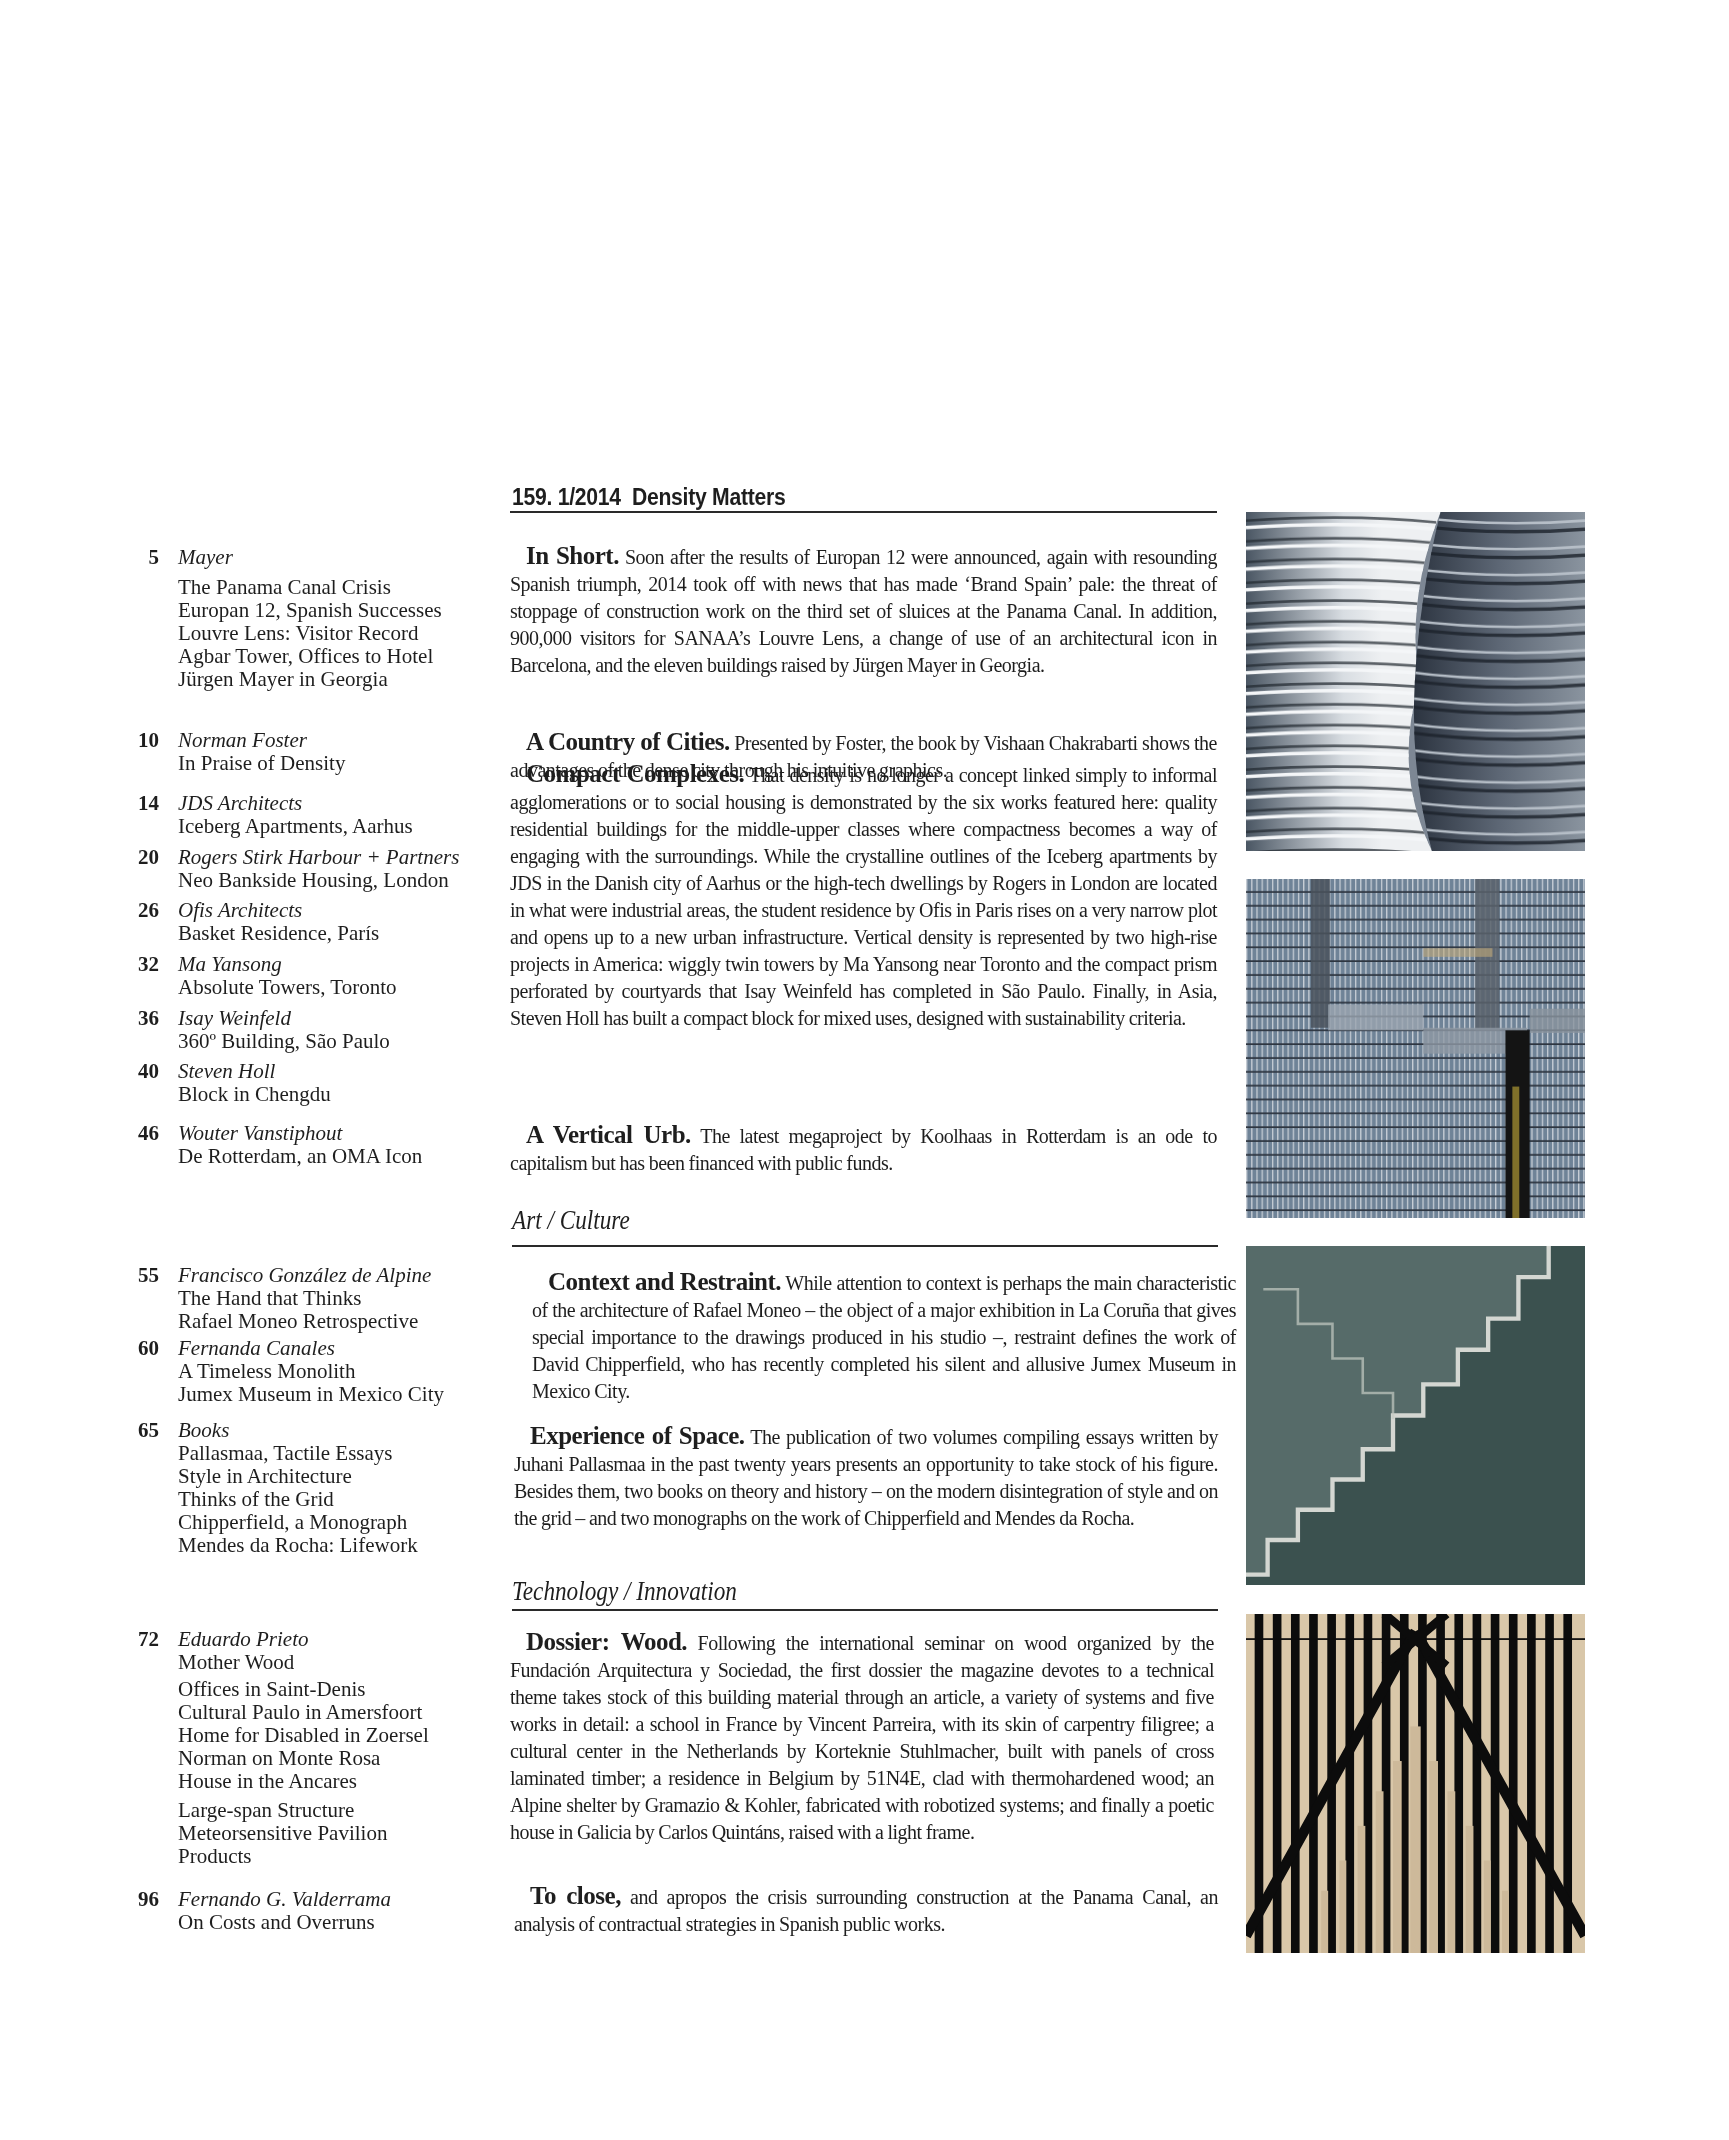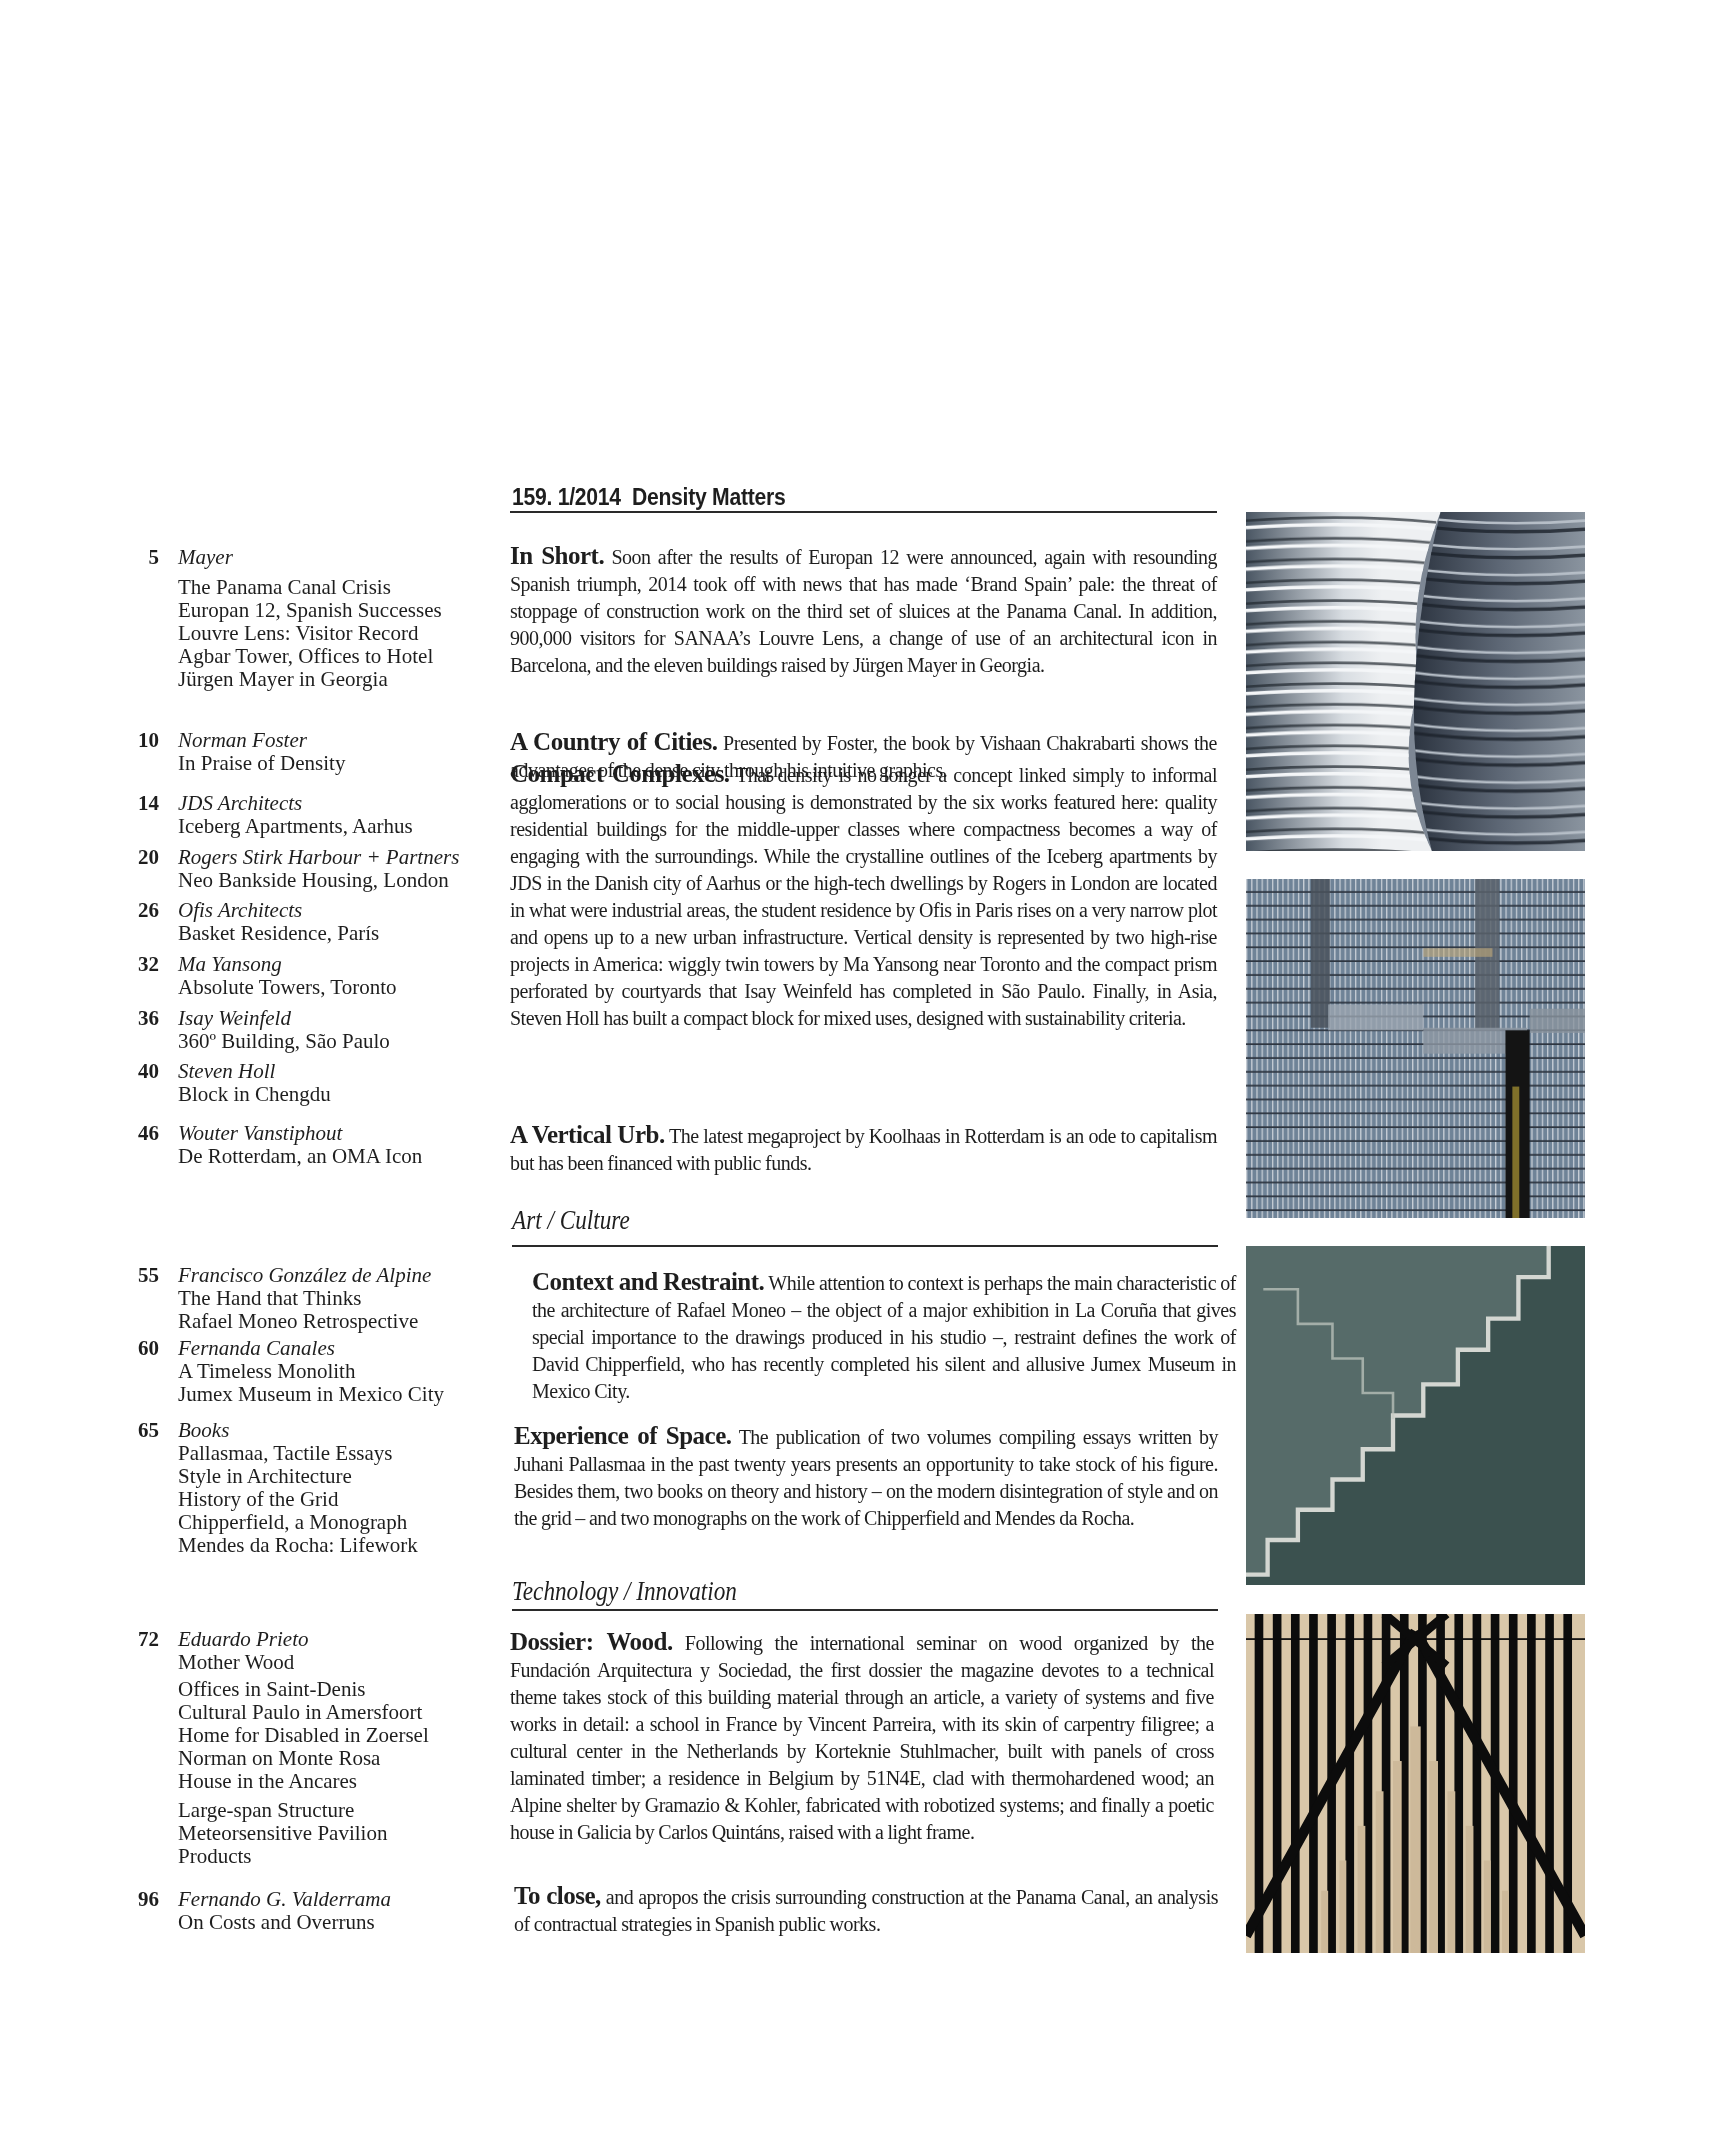--- a/index.html
+++ b/index.html
@@ -15,21 +15,21 @@
   .toc-line { display:block; white-space:nowrap; }
   .toc-gap { display:block; height:7px; }
   .issue-title { position:absolute; left:512px; top:484px; font-family:"Liberation Sans", sans-serif;
                  font-weight:bold; font-size:23px; letter-spacing:-0.3px; transform:scaleX(0.92); transform-origin:left;
                  white-space:pre; }
   .rule { position:absolute; height:1.7px; background:#2a2a2a; }
   .section-head { position:absolute; font-style:italic; font-size:27px; transform:scaleX(0.86); transform-origin:left; white-space:nowrap; }
 
   .para { position:absolute; width:707px; font-size:20px; line-height:27px; text-align:justify;
           letter-spacing:-0.5px; word-spacing:-0.4px; }
-  .para .lead { font-weight:bold; font-size:25px; letter-spacing:-0.5px; }
+  .para .lead { font-weight:bold; font-size:25px; letter-spacing:-0.5px;margin-left:16px; }
 
   
   .photo { position:absolute; left:1246px; width:339px; height:339px; overflow:hidden; }
   .photo svg { display:block; width:100%; height:100%; }
 </style>
 </head>
 <body>
 
 <div class="toc" style="top:0;">
   <div class="toc-entry" style="top:546px">
@@ -126,21 +126,21 @@
       <span class="toc-line">Jumex Museum in Mexico City</span>
     </div>
   </div>
 
   <div class="toc-entry" style="top:1419px">
     <span class="toc-num">65</span>
     <div class="toc-body">
       <span class="toc-author">Books</span>
       <span class="toc-line">Pallasmaa, Tactile Essays</span>
       <span class="toc-line">Style in Architecture</span>
-      <span class="toc-line">History of the Grid</span>
+      <span class="toc-line">Thinks of the Grid</span>
       <span class="toc-line">Chipperfield, a Monograph</span>
       <span class="toc-line">Mendes da Rocha: Lifework</span>
     </div>
   </div>
 
   <div class="toc-entry" style="top:1628px">
     <span class="toc-num">72</span>
     <div class="toc-body">
       <span class="toc-author">Eduardo Prieto</span>
       <span class="toc-line">Mother Wood</span>

